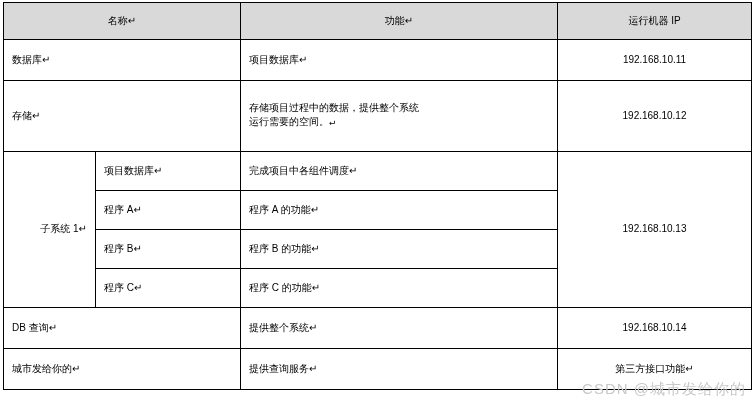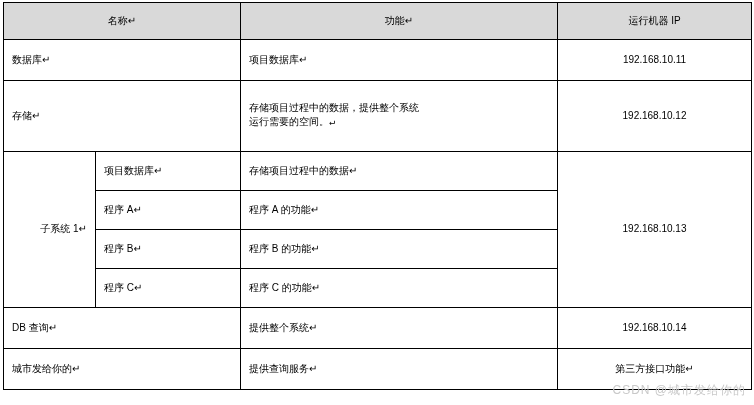--- a/index.html
+++ b/index.html
@@ -63,21 +63,21 @@
     height: 38px;
   }
   .wrap-two {
     display: block;
     font-family: Liberation Mono, monospace;
   }
   #watermark {
     position: absolute;
     right: 8px;
     bottom: 6px;
-    font-size: 12px;
+    font-size: 15px;
     color: #c9c9c9;
     letter-spacing: 1px;
     font-family: "Liberation Sans", sans-serif;
     pointer-events: none;
     white-space: nowrap;
   }
 </style>
 </head>
 <body>
 
@@ -108,21 +108,21 @@
         <td class="tall">
           <span class="wrap-two">存储项目过程中的数据，提供整个系统</span>
           <span class="wrap-two">运行需要的空间。↵</span>
         </td>
         <td class="ip-cell tall">192.168.10.12</td>
       </tr>
 
       <tr>
         <td class="sub-label" rowspan="4">子系统 1↵</td>
         <td class="sub-row">项目数据库↵</td>
-        <td class="sub-row">存储项目过程中的数据↵</td>
+        <td class="sub-row">完成项目中各组件调度↵</td>
         <td class="ip-cell" rowspan="4">192.168.10.13</td>
       </tr>
       <tr>
         <td class="sub-row">程序 A↵</td>
         <td class="sub-row">程序 A 的功能↵</td>
       </tr>
       <tr>
         <td class="sub-row">程序 B↵</td>
         <td class="sub-row">程序 B 的功能↵</td>
       </tr>

